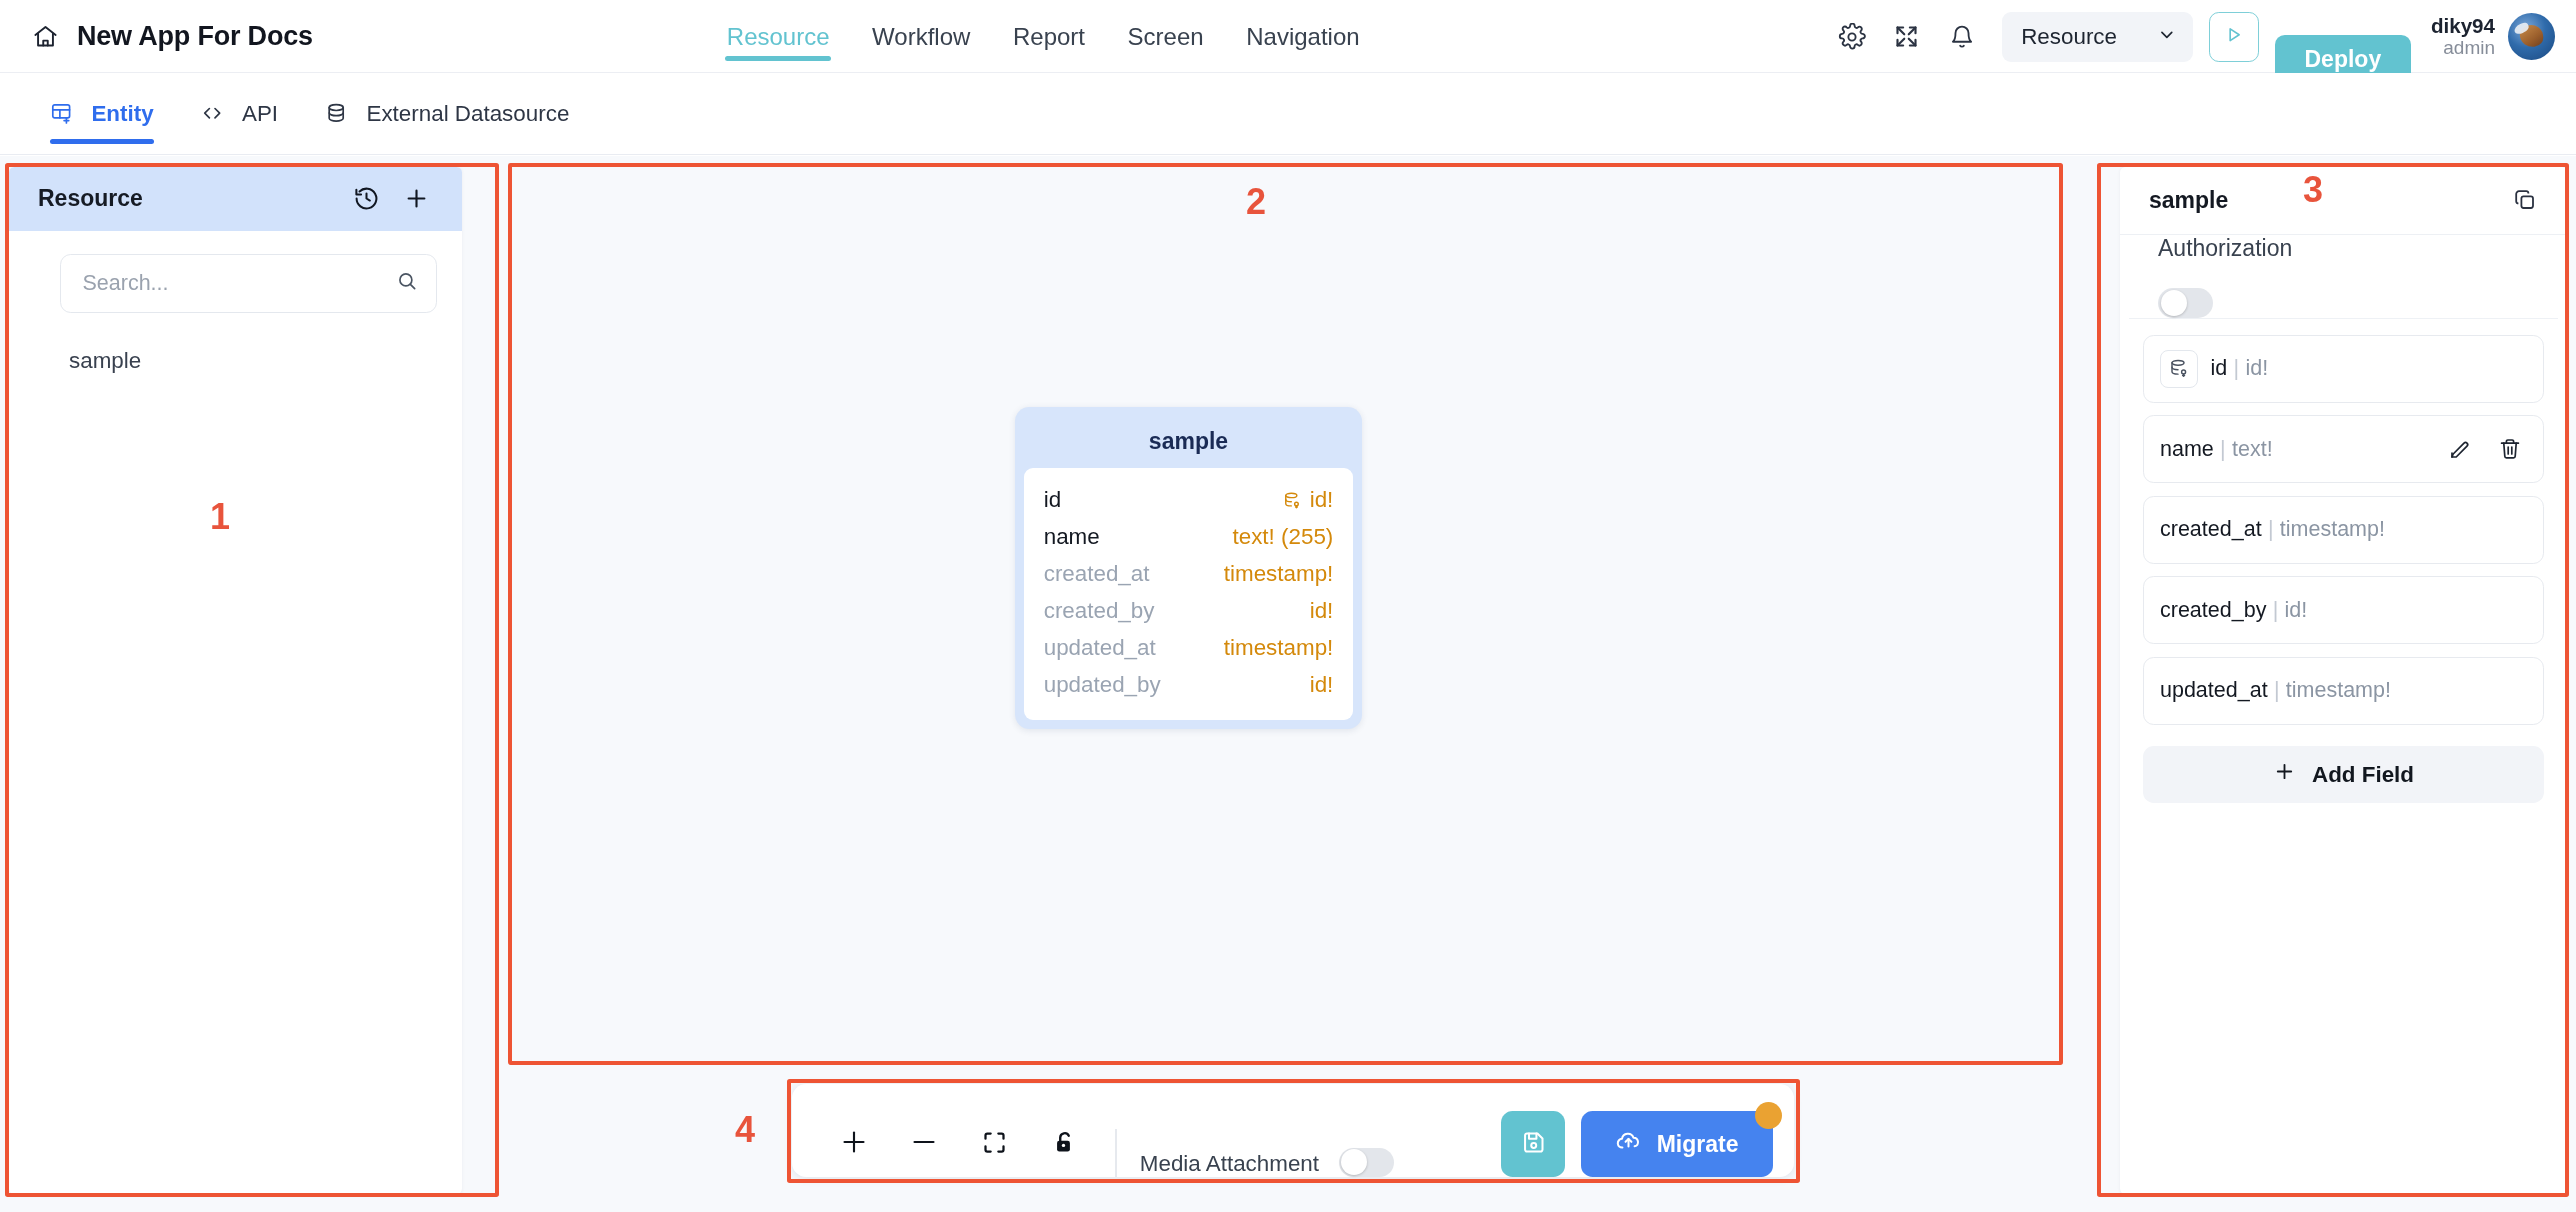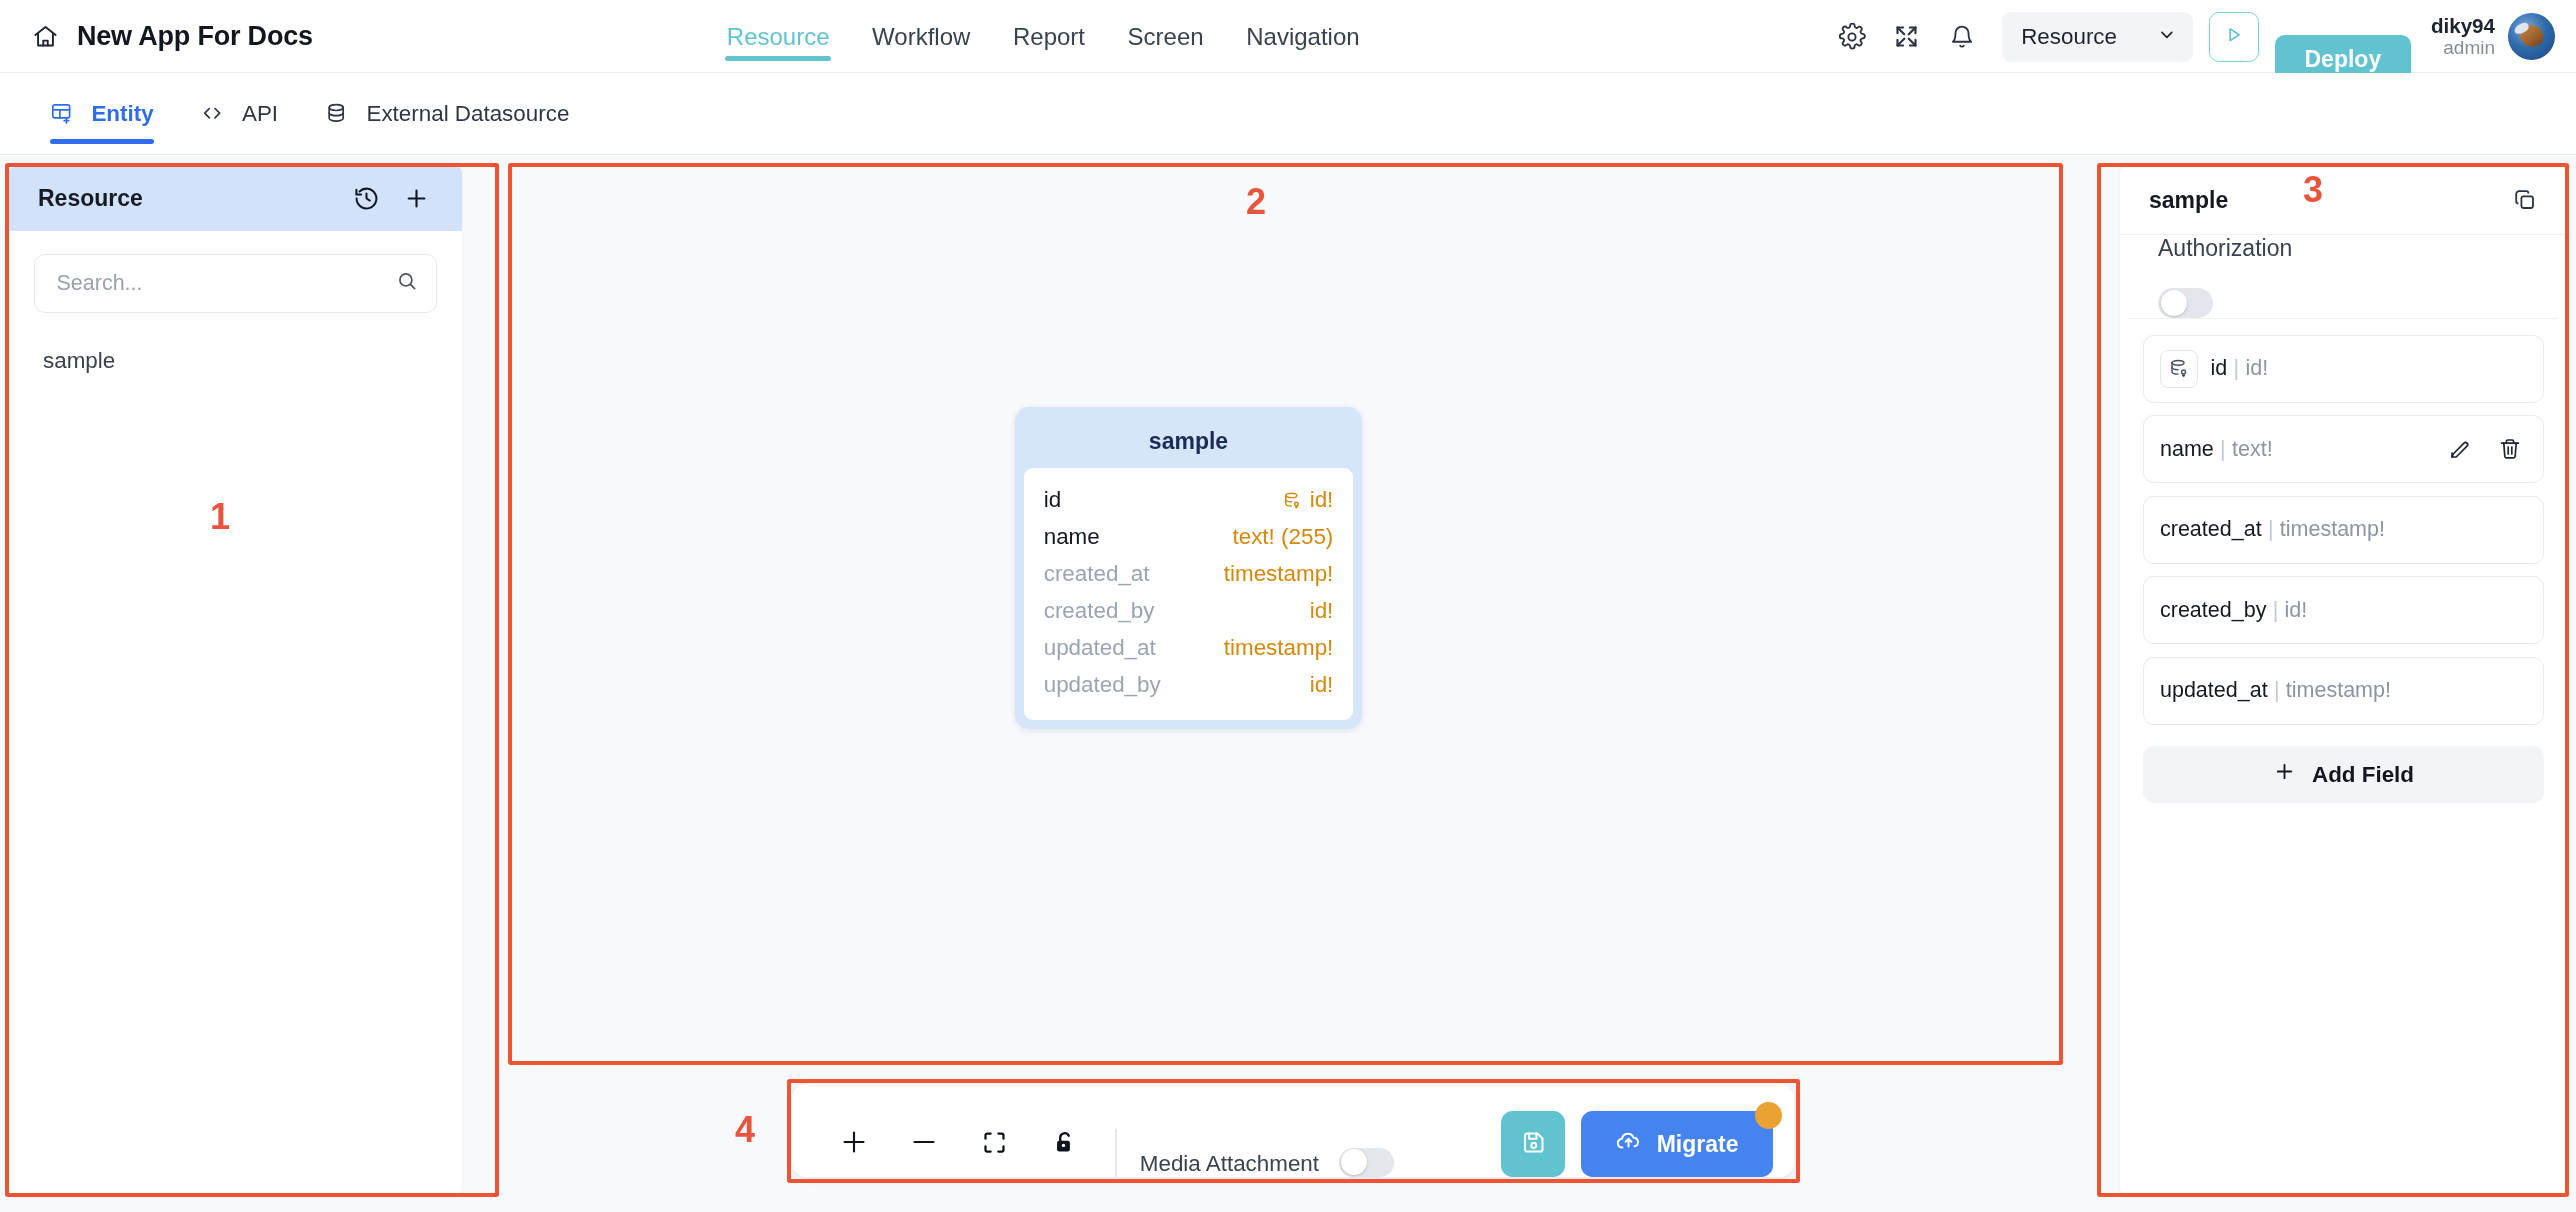--- a/index.html
+++ b/index.html
@@ -111,21 +111,21 @@
     position: absolute; left: 9px; top: 10.7px; width: 453px; height: 1027px;
     background: #ffffff; border-radius: 5.4px; overflow: hidden;
     box-shadow: 0 0.9px 3.6px rgba(30,40,70,.06);
   }
   .lp-header {
     height: 64px; background: #d2e2fb; display: flex; align-items: center;
     padding: 0 25px 0 29px; gap: 9px;
   }
   .lp-title { font-size: 23px; font-weight: 700; color: #161b24; flex: 1; }
   .lp-hicon { width: 41px; height: 41px; display: flex; align-items: center; justify-content: center; cursor: pointer; color: #111722; }
-  .lp-body { padding: 23px 25px 0 25px; }
+  .lp-body { padding: 23px 25px 0 25px; margin-left: 26px; }
   .search-wrap {
     height: 59px; border: 0.9px solid #e4e8ee; border-radius: 10.7px; background: #fff;
     display: flex; align-items: center; padding: 0 18px 0 21.5px;
   }
   .search-input {
     flex: 1; border: none; outline: none; font-size: 21.5px; color: #2c3442;
     font-family: "Liberation Sans", sans-serif; background: transparent;
   }
   .search-input::placeholder { color: #9aa2ae; }
   .res-list { margin-top: 25px; }

